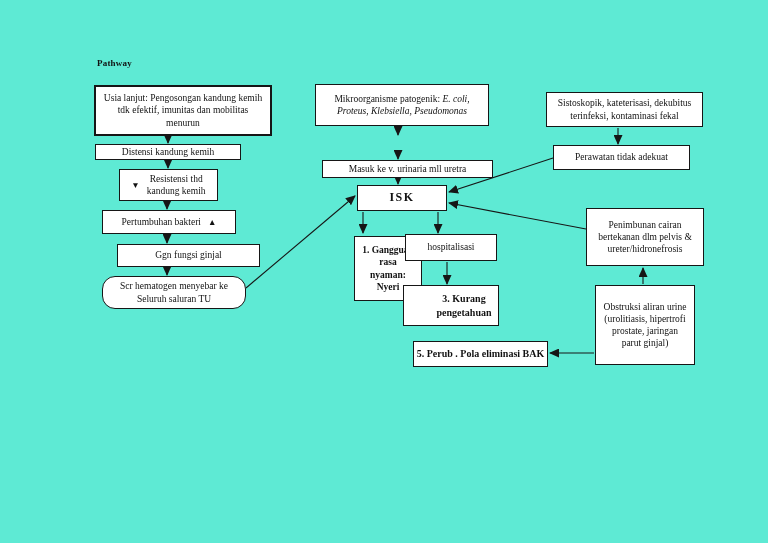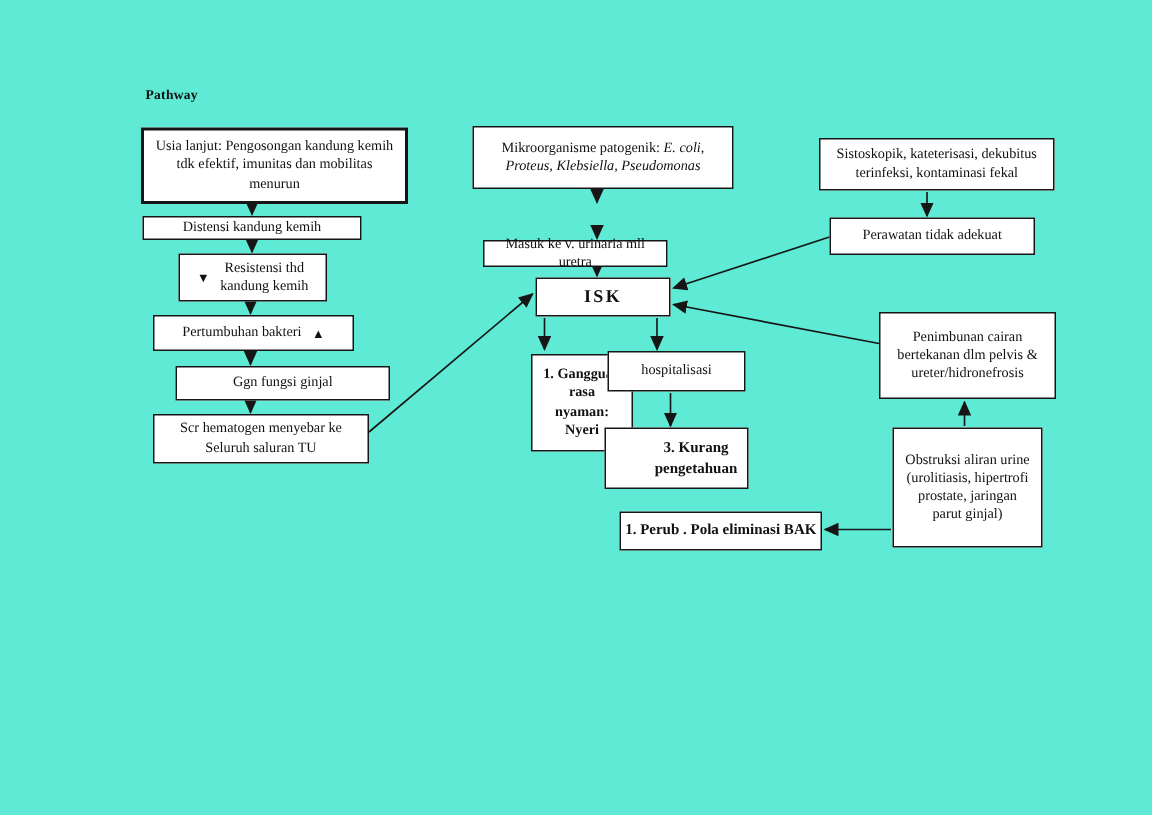--- a/index.html
+++ b/index.html
@@ -75,45 +75,45 @@
 
   <div class="box" style="left:102px;top:210px;width:134px;height:24px;">
     <span class="row">
       <span>Pertumbuhan bakteri</span>
       <span class="tri">▲</span>
     </span>
   </div>
 
   <div class="box" style="left:117px;top:244px;width:143px;height:23px;">Ggn fungsi ginjal</div>
 
-  <div class="box pre" style="left:102px;top:276px;width:144px;height:33px;">Scr hematogen menyebar ke
+  <div class="box pre" style="left:102px;top:276px;width:144px;height:33px;border-radius:13px;">Scr hematogen menyebar ke
 Seluruh saluran TU</div>
 
   <div class="box mikro" style="left:315px;top:84px;width:174px;height:42px;">
     <div>
       <span>Mikroorganisme patogenik: </span><i>E. coli, Proteus, Klebsiella, Pseudomonas</i>
     </div>
   </div>
 
 
-  <div class="box" style="left:322px;top:160px;width:123px;height:18px;">Masuk ke v. urinaria mll uretra</div>
+  <div class="box" style="left:322px;top:160px;width:171px;height:18px;">Masuk ke v. urinaria mll uretra</div>
 
   <div class="box isk" style="left:357px;top:185px;width:90px;height:26px;">ISK</div>
 
   <div class="box pre bold-serif" style="left:322px;top:236px;width:68px;height:65px;margin-left:32px;">1. Gangguan
 rasa
 nyaman:
 Nyeri</div>
 
   <div class="box" style="left:405px;top:234px;width:92px;height:27px;">hospitalisasi</div>
 
   <div class="box pre bold-sans" style="left:403px;top:285px;width:96px;height:41px;">3. Kurang
 pengetahuan</div>
 
-  <div class="box bold-serif" style="left:413px;top:341px;width:135px;height:26px;font-size:10px;">1. Perub . Pola eliminasi BAK</div>
+  <div class="box bold-serif" style="left:413px;top:341px;width:135px;height:26px;font-size:10px;">5. Perub . Pola eliminasi BAK</div>
 
   <div class="box pre" style="left:546px;top:92px;width:157px;height:35px;">Sistoskopik, kateterisasi, dekubitus
 terinfeksi, kontaminasi fekal</div>
 
   <div class="box pre" style="left:586px;top:208px;width:118px;height:58px;">Penimbunan cairan
 bertekanan dlm pelvis &amp;
 ureter/hidronefrosis</div>
 
   <div class="box" style="left:553px;top:145px;width:137px;height:25px;">Perawatan tidak adekuat</div>
 

